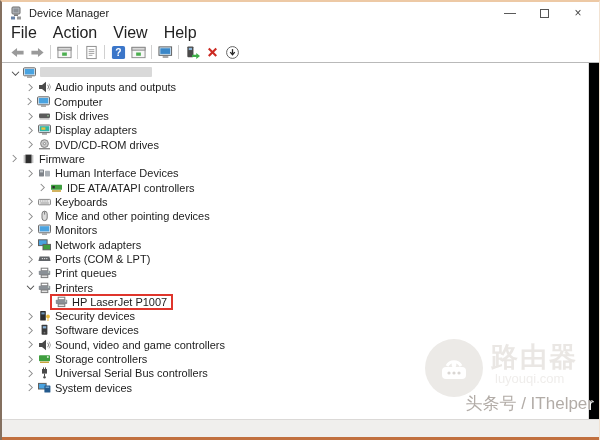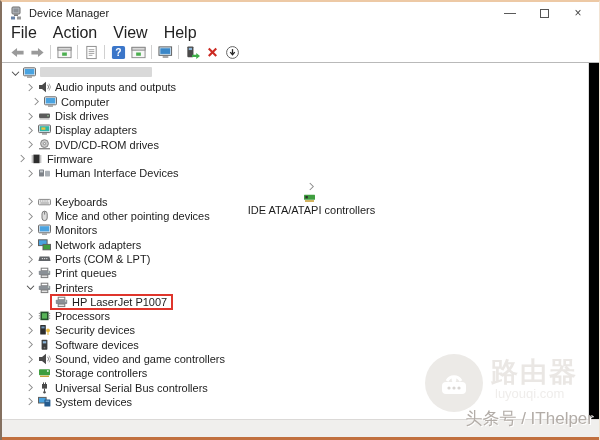--- a/index.html
+++ b/index.html
@@ -36,21 +36,21 @@
   .tlabel{line-height:12px;}
   .redacted{display:inline-block;width:112px;height:10px;background:#d9d9d9;filter:blur(.7px);border-radius:1px;}
   .hlwrap{display:inline-flex;align-items:center;border:2px solid var(--highlight-box,#df352c);
           padding:0 4px 0 2px;margin-left:-2px;position:relative;z-index:2;background:transparent;}
   .hlwrap .ticon{margin-right:4px;}
   
   .statusstrip{position:absolute;left:0;right:0;bottom:3px;height:18px;background:#f0efed;
                border-top:1px solid #dbd9d7;}
   .bottomline{position:absolute;left:0;right:0;bottom:0;height:3px;background:var(--bottom-line,#c1703f);}
   
-  .watermark{position:absolute;right:4px;bottom:4px;width:160px;height:78px;z-index:5;pointer-events:none;}
+  .watermark{position:absolute;right:4px;bottom:19px;width:160px;height:78px;z-index:5;pointer-events:none;}
   .wm-circle{position:absolute;left:-10px;top:-4px;width:58px;height:58px;border-radius:50%;
              background:#eceae7;display:flex;align-items:center;justify-content:center;}
   .wm-brand{position:absolute;left:56px;top:-4px;font-size:27px;font-weight:bold;color:#eae7e4;letter-spacing:2px;}
   .wm-site{position:absolute;left:60px;top:28px;font-size:13px;color:#efedeb;}
   .wm-credit{position:absolute;right:2px;bottom:6px;font-size:17px;color:#b2aca7;
              text-shadow:1px 1px 0 #fff;}
 </style>
 </head>
 <body>
 
@@ -178,21 +178,21 @@
           </span>
           <span class="ticon">
             <svg viewBox="0 0 13 12" width="13" height="12">
               <path d="M1 4h3l4-3.2v10.4L4 8H1z" fill="#4a4a4a"></path>
               <path d="M9.6 3.8q2.2 2.2 0 4.4" stroke="#8a8a8a" fill="none"></path>
               <path d="M11 2.6q3 3.4 0 6.8" stroke="#aaa" fill="none"></path>
             </svg>
           </span>
           <span class="tlabel">Audio inputs and outputs</span>
         </div>
-        <div class="trow" style="padding-left: 27px;">
+        <div class="trow" style="padding-left: 20px;">
           <span class="chev">
             <svg viewBox="0 0 8 10" width="7" height="9">
               <path d="M2 1l4 4-4 4" stroke="#8a8a8a" stroke-width="1.2" fill="none"></path>
             </svg>
           </span>
           <span class="ticon">
             <svg viewBox="0 0 13 12" width="13" height="12">
               <rect x="0.5" y="0.8" width="12" height="8" rx="1" fill="#dfe7ee" stroke="#6b6b6b"></rect>
               <rect x="1.8" y="2" width="9.4" height="5.4" fill="#4aa3e0"></rect>
               <rect x="4" y="9.3" width="5" height="1.5" fill="#9a9a9a"></rect>
@@ -239,21 +239,21 @@
           </span>
           <span class="ticon">
             <svg viewBox="0 0 13 12" width="13" height="12">
               <circle cx="6.5" cy="4.6" r="3.9" fill="#c9c9c9" stroke="#838383"></circle>
               <circle cx="6.5" cy="4.6" r="1.1" fill="#f5f5f5" stroke="#909090"></circle>
               <rect x="1" y="9" width="11" height="1.4" fill="#8a8a8a"></rect>
             </svg>
           </span>
           <span class="tlabel">DVD/CD-ROM drives</span>
         </div>
-        <div class="trow" style="padding-left: 13px;">
+        <div class="trow" style="padding-left: 5px;">
           <span class="chev">
             <svg viewBox="0 0 8 10" width="7" height="9">
               <path d="M2 1l4 4-4 4" stroke="#8a8a8a" stroke-width="1.2" fill="none"></path>
             </svg>
           </span>
           <span class="ticon">
             <svg viewBox="0 0 13 12" width="13" height="12">
               <rect x="3.4" y="1.6" width="6.2" height="8.6" fill="#2d2d2d"></rect>
               <path d="M1.6 3h1.6M1.6 5h1.6M1.6 7h1.6M1.6 9h1.6M9.8 3h1.6M9.8 5h1.6M9.8 7h1.6M9.8 9h1.6" stroke="#8a8a8a"></path>
             </svg>
@@ -268,21 +268,21 @@
           </span>
           <span class="ticon">
             <svg viewBox="0 0 13 12" width="13" height="12">
               <rect x="1" y="2.4" width="5" height="7" rx="0.6" fill="#7d8288"></rect>
               <rect x="7" y="3.8" width="5" height="5.6" rx="0.6" fill="#aab0b6"></rect>
               <rect x="2" y="3.4" width="3" height="2" fill="#c4c9ce"></rect>
             </svg>
           </span>
           <span class="tlabel">Human Interface Devices</span>
         </div>
-        <div class="trow" style="padding-left: 33px; flex-direction: column;">
+        <div class="trow" style="padding-left: 33px;">
           <span class="chev">
             <svg viewBox="0 0 8 10" width="7" height="9">
               <path d="M2 1l4 4-4 4" stroke="#8a8a8a" stroke-width="1.2" fill="none"></path>
             </svg>
           </span>
           <span class="ticon">
             <svg viewBox="0 0 13 12" width="13" height="12">
               <rect x="1" y="2.8" width="11" height="5" rx="0.5" fill="#3f9e3f"></rect>
               <rect x="2" y="8.2" width="9" height="1.6" fill="#c9a23a"></rect>
               <rect x="2.4" y="4" width="2.4" height="2.4" fill="#2d2d2d"></rect>
@@ -410,35 +410,20 @@
           </span>
         </div>
         <div class="trow" style="padding-left: 21px;">
           <span class="chev">
             <svg viewBox="0 0 8 10" width="7" height="9">
               <path d="M2 1l4 4-4 4" stroke="#8a8a8a" stroke-width="1.2" fill="none"></path>
             </svg>
           </span>
           <span class="ticon">
             <svg viewBox="0 0 13 12" width="13" height="12">
-              <rect x="2.4" y="1.6" width="8.2" height="8.6" fill="#23512a"></rect>
-              <rect x="4" y="3.2" width="5" height="5.4" fill="#57b557"></rect>
-              <path d="M0.8 3.4h1.6M0.8 5.8h1.6M0.8 8.2h1.6M10.6 3.4h1.6M10.6 5.8h1.6M10.6 8.2h1.6" stroke="#8a8a8a"></path>
-            </svg>
-          </span>
-          <span class="tlabel">Processors</span>
-        </div>
-        <div class="trow" style="padding-left: 21px;">
-          <span class="chev">
-            <svg viewBox="0 0 8 10" width="7" height="9">
-              <path d="M2 1l4 4-4 4" stroke="#8a8a8a" stroke-width="1.2" fill="none"></path>
-            </svg>
-          </span>
-          <span class="ticon">
-            <svg viewBox="0 0 13 12" width="13" height="12">
               <rect x="2.2" y="1" width="5.6" height="9.6" rx="0.6" fill="#2e2e2e"></rect>
               <rect x="3.4" y="2.4" width="3.2" height="2" fill="#6f96b8"></rect>
               <circle cx="10" cy="6.4" r="1.9" fill="#e8b93c"></circle>
               <rect x="9.5" y="8" width="1" height="3" fill="#e8b93c"></rect>
             </svg>
           </span>
           <span class="tlabel">Security devices</span>
         </div>
         <div class="trow" style="padding-left: 21px;">
           <span class="chev">

